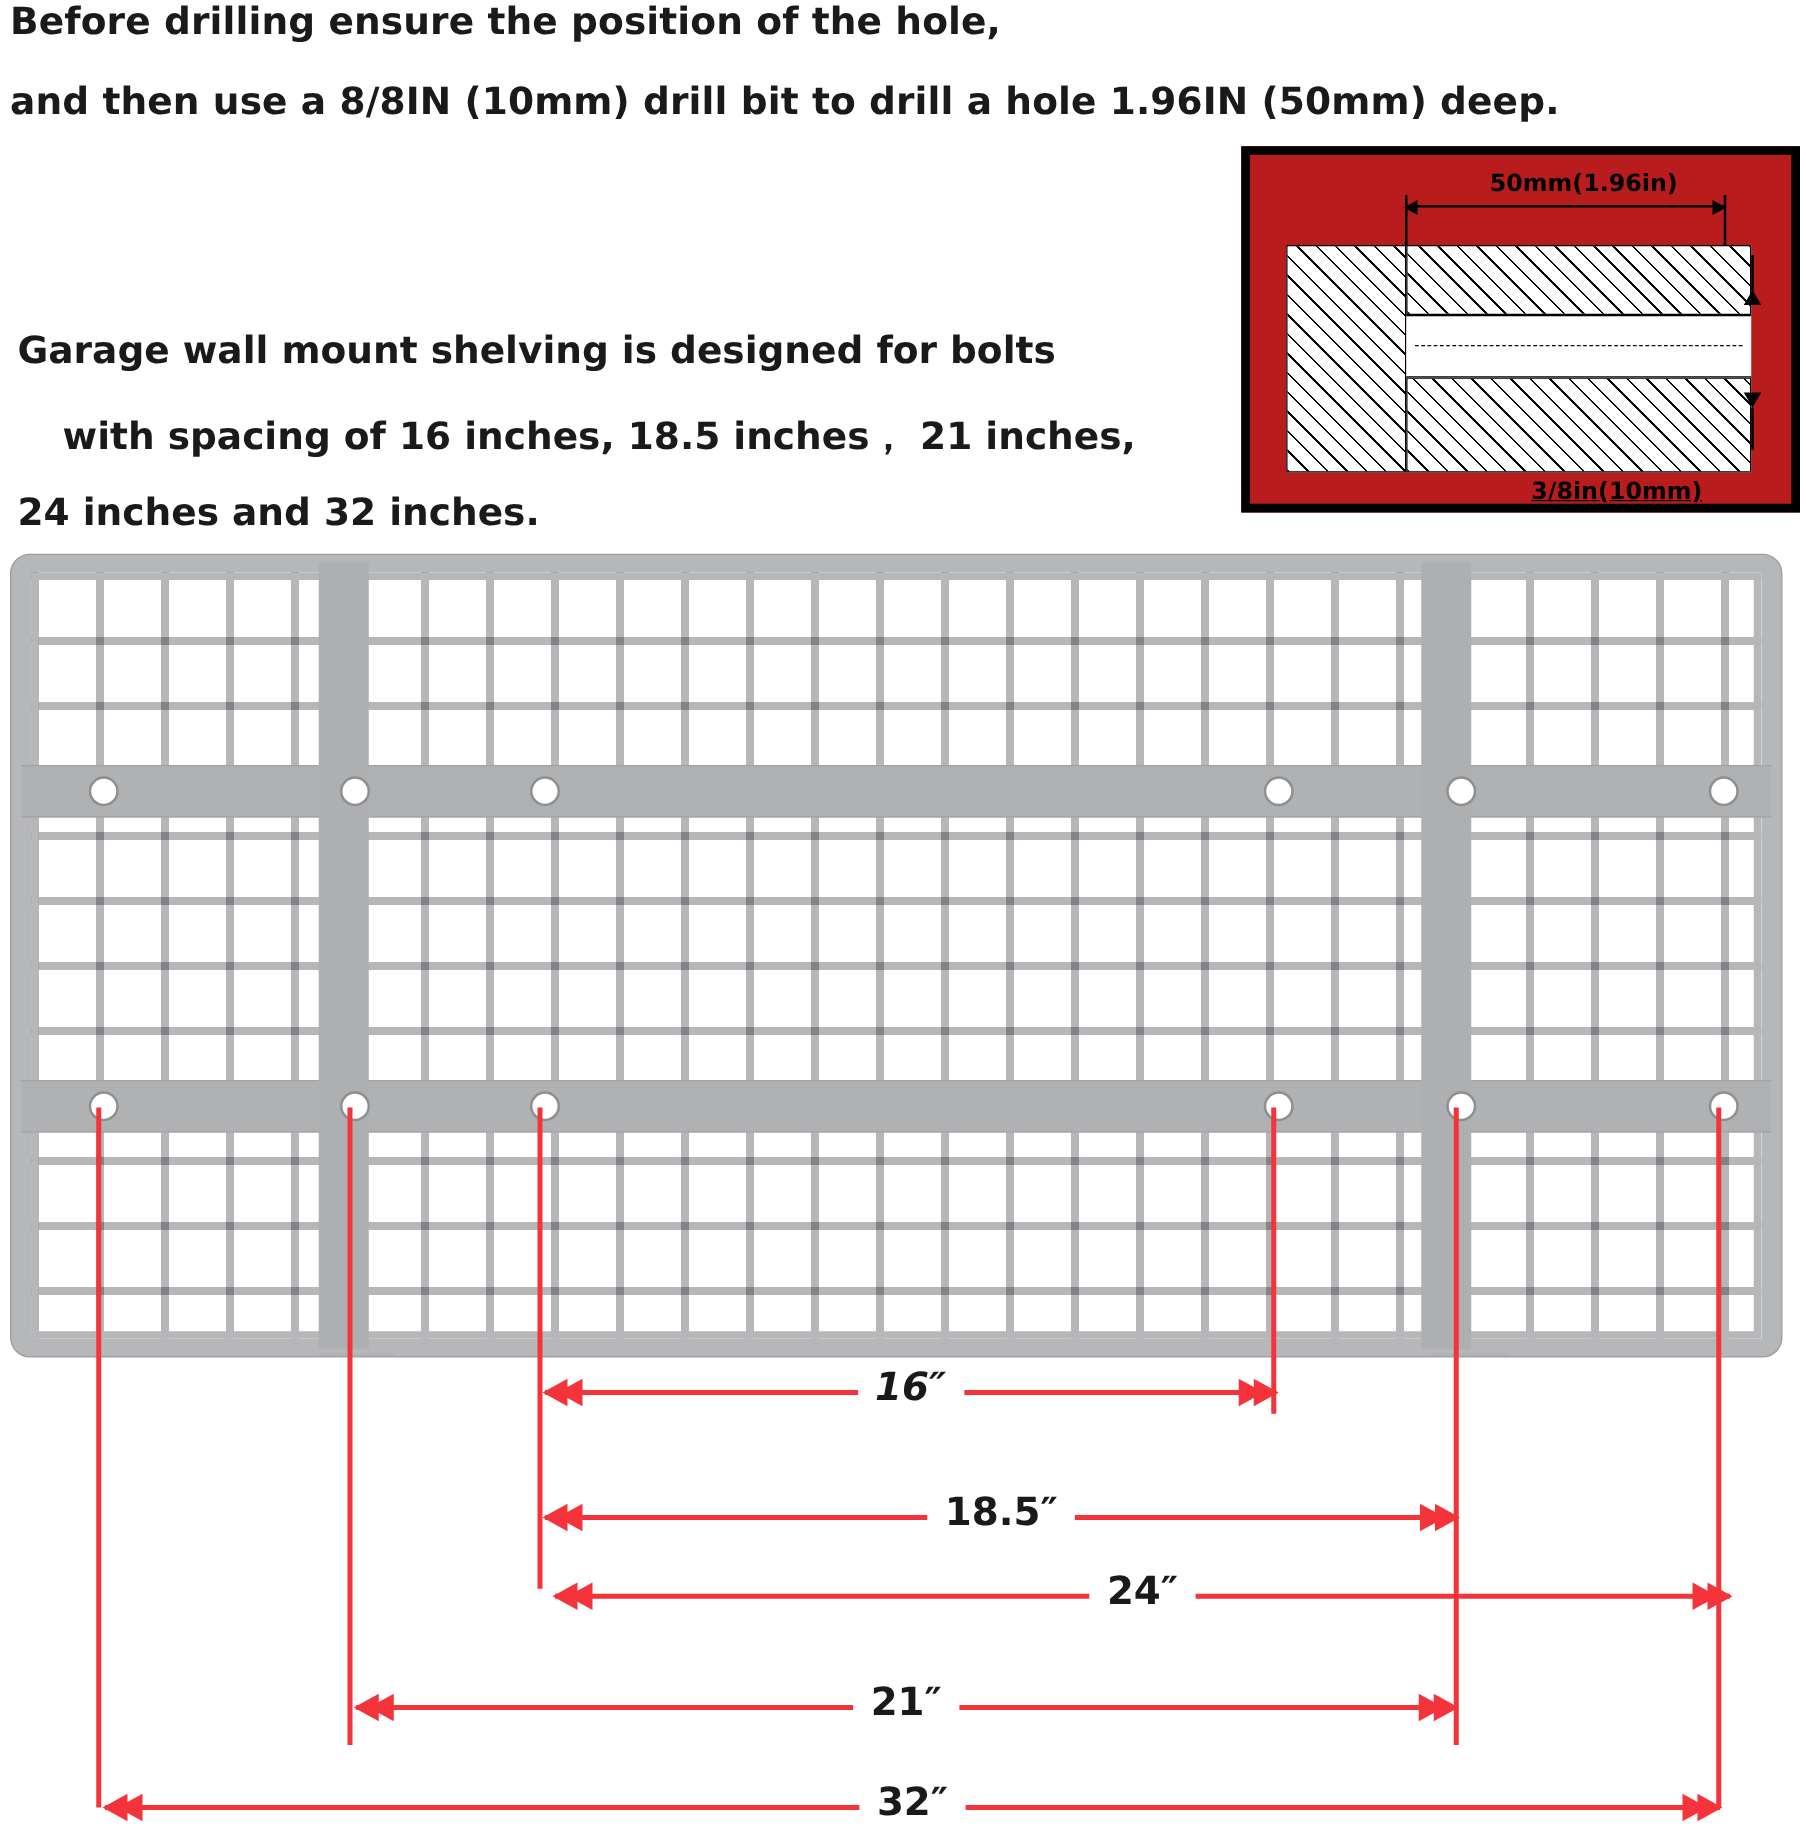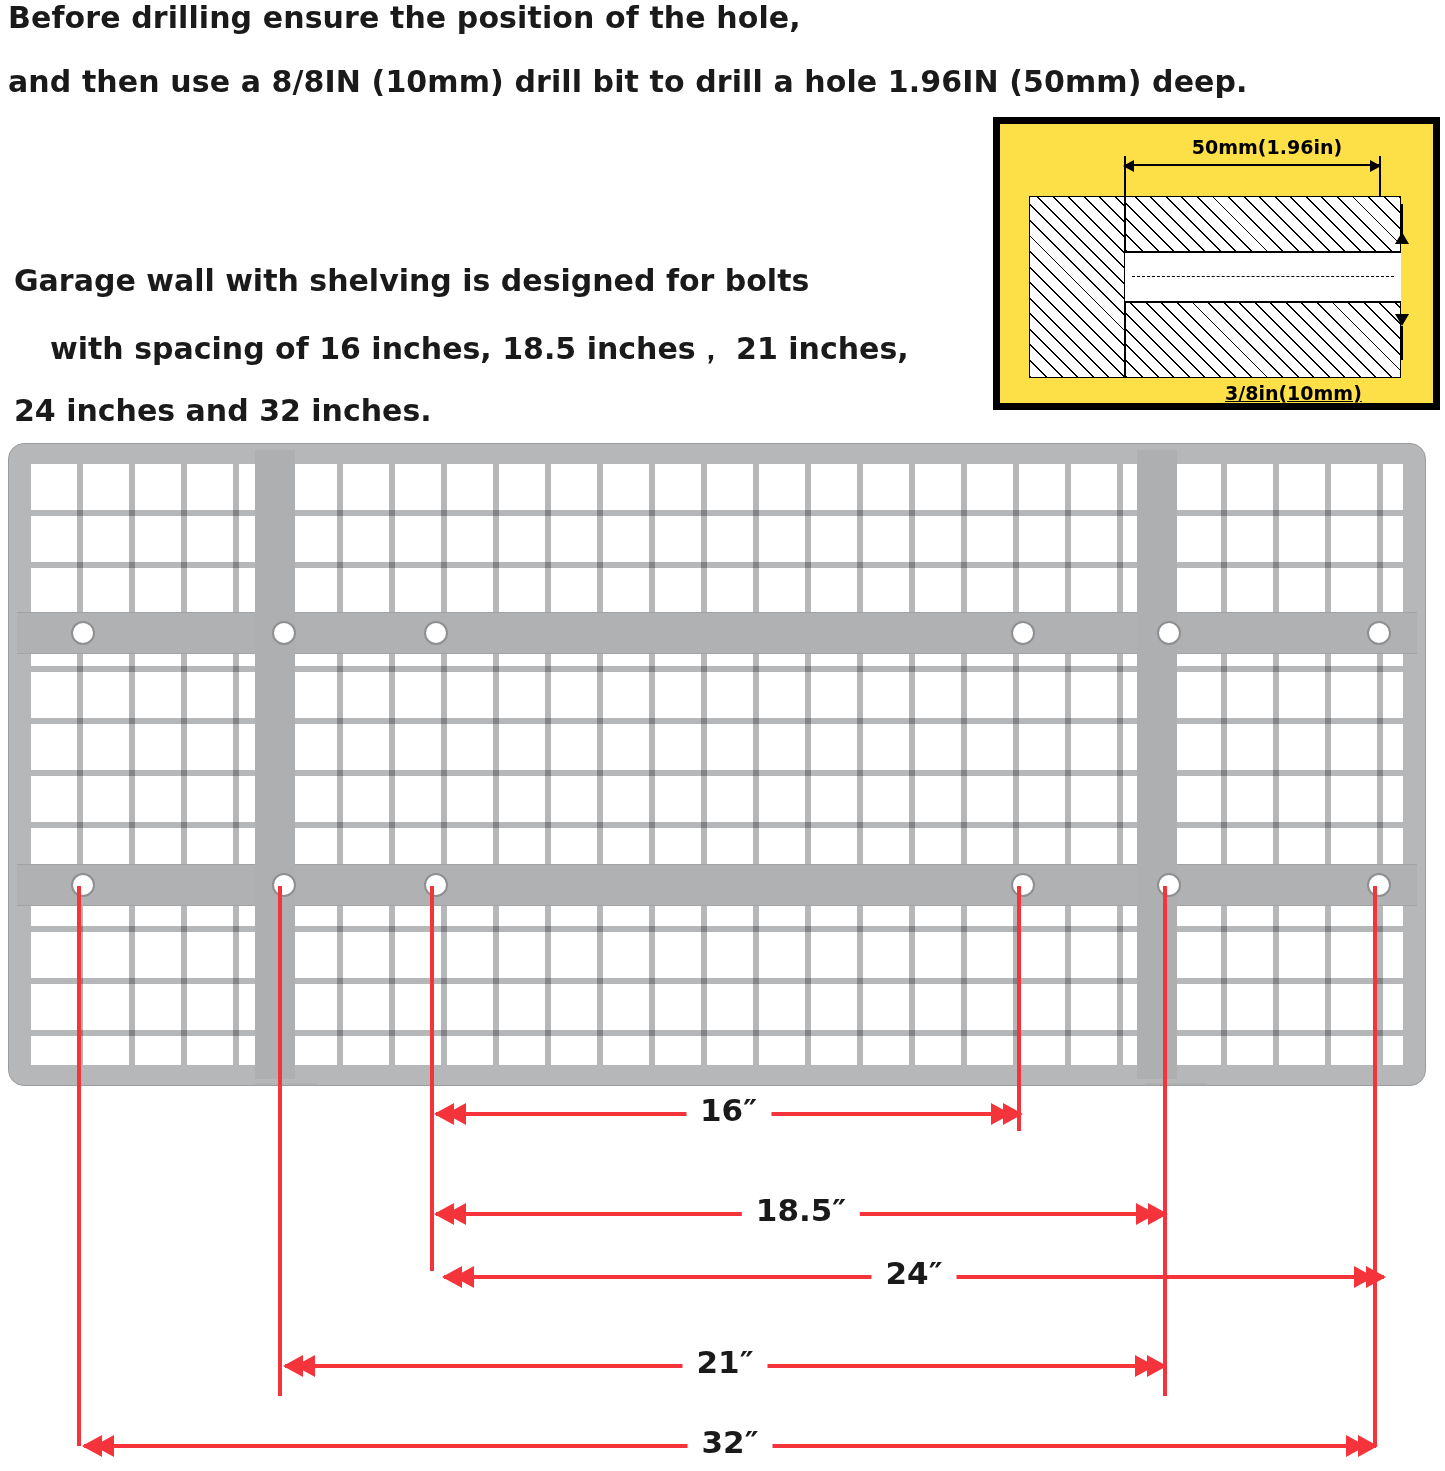--- a/index.html
+++ b/index.html
@@ -41,21 +41,21 @@
   .instr-b3 { top: 393px; }
 
   
   .detail-box {
     position: absolute;
     left: 993px;
     top: 117px;
     width: 447px;
     height: 293px;
     border: 7px solid #000;
-    background: #fde047;
+    background: #b91c1c;
     box-sizing: border-box;
   }
   .detail-inner {
     position: absolute;
     inset: 0;
   }
   .hatch {
     position: absolute;
     background-color: #fff;
     background-image: repeating-linear-gradient(
@@ -309,21 +309,21 @@
     white-space: nowrap;
     line-height: 40px;
   }
 </style>
 </head>
 <body>
 
 <div class="instr instr-1">Before drilling ensure the position of the hole,</div>
 <div class="instr instr-2">and then use a 8/8IN (10mm) drill bit to drill a hole 1.96IN (50mm) deep.</div>
 
-<div class="instr-b instr-b1">Garage wall with shelving is designed for bolts</div>
+<div class="instr-b instr-b1">Garage wall mount shelving is designed for bolts</div>
 <div class="instr-b instr-b2">with spacing of 16 inches, 18.5 inches， 21 inches,</div>
 <div class="instr-b instr-b3">24 inches  and 32 inches.</div>
 
 <div class="detail-box">
   <div class="detail-inner">
     <div class="dim-depth-label">50mm(1.96in)</div>
     <div class="dim-tick dim-tick-l"></div>
     <div class="dim-tick dim-tick-r"></div>
     <div class="dim-depth-line"></div>
 
@@ -369,21 +369,21 @@
   </div>
 </div>
 
 <div class="vline-red" style="left:77px;   top:886px;  height:560px;"></div>
 <div class="vline-red" style="left:278px;  top:886px;  height:510px;"></div>
 <div class="vline-red" style="left:430px;  top:886px;  height:385px;"></div>
 <div class="vline-red" style="left:1017px; top:886px;  height:245px;"></div>
 <div class="vline-red" style="left:1163px; top:886px;  height:510px;"></div>
 <div class="vline-red" style="left:1373px; top:886px;  height:560px;"></div>
 
-<div class="dimrow" style="left:436px; top:1112px; width:585px;">
+<div class="dimrow" style="left:436px; top:1112px; width:585px;font-style:italic;">
   <span class="arrow-l"></span>
   <span class="arrow-l2"></span>
   <span class="arrow-r"></span>
   <span class="arrow-r2"></span>
   <span class="dimlabel">16″</span>
 </div>
 
 <div class="dimrow" style="left:436px; top:1212px; width:730px;">
   <span class="arrow-l"></span>
   <span class="arrow-l2"></span>

